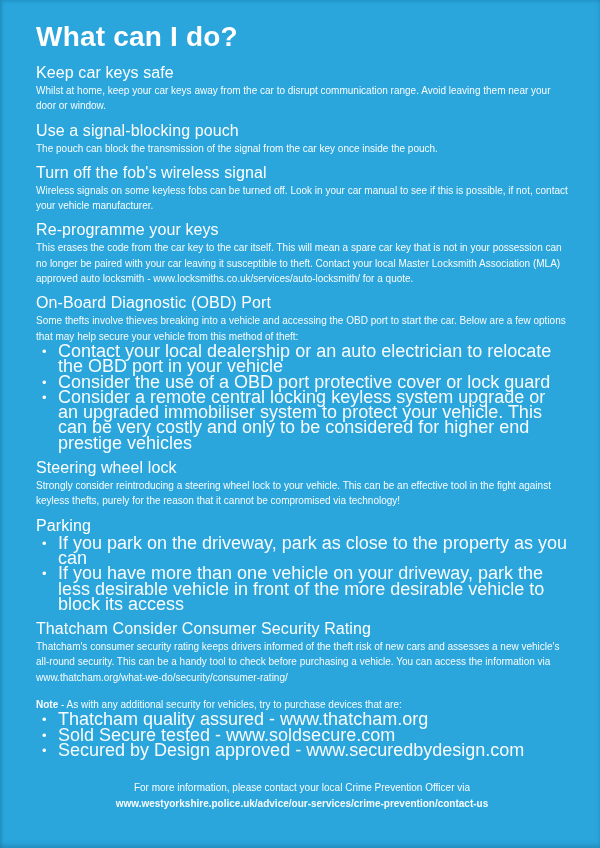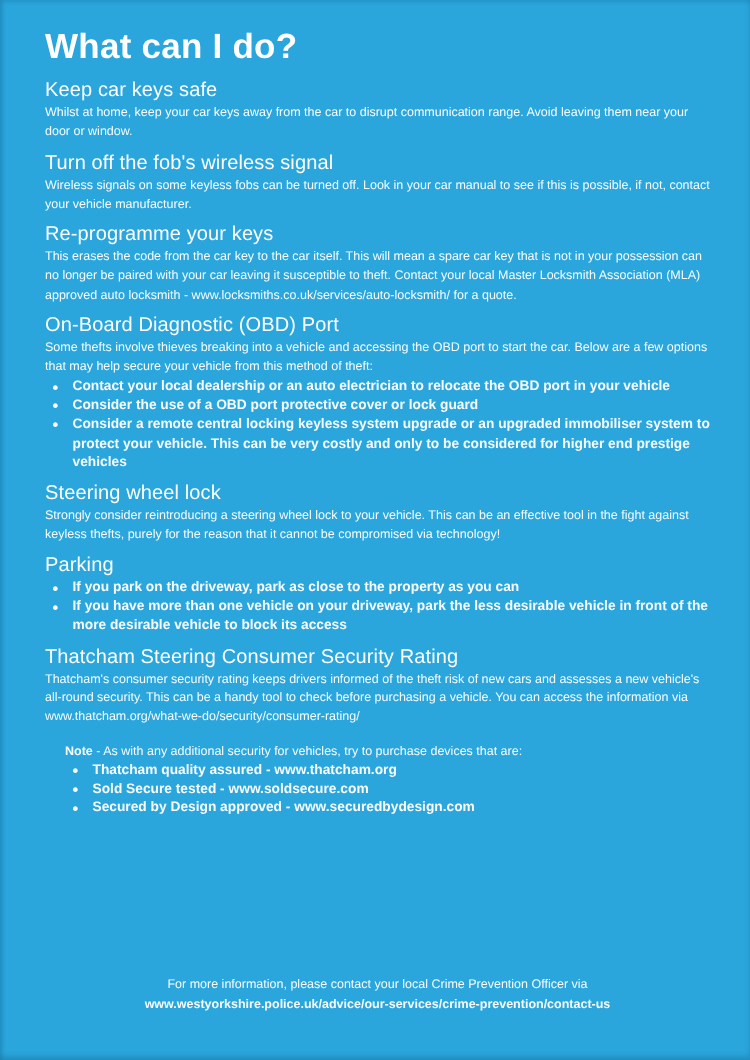--- a/index.html
+++ b/index.html
@@ -40,33 +40,32 @@
     color: rgba(255,255,255,.97);
   }
   ul {
     margin: 0;
     padding: 0;
     list-style: none;
   }
   li {
     position: relative;
     padding-left: 22px;
-    font-size: 11px;
+    font-size: 18px;
     line-height: 15.3px;
     color: rgba(255,255,255,.97);
-    font-weight: bold;
   }
   li::before {
     content: "\2022";
     position: absolute;
     left: 6px;
     top: 0;
     font-size: 13px;
   }
-  .note { margin-top: 12px; margin-left: 16px; }
+  .note { margin-top: 12px; }
   .note strong { font-weight: bold; }
   .footer {
     margin-top: auto;
     padding-bottom: 36px;
     text-align: center;
   }
   .footer p { line-height: 16px; }
   .footer .footer-url { font-weight: bold; }
 </style>
 </head>
@@ -74,20 +73,24 @@
 
 <main class="page" style="background-color: rgb(42, 166, 221); color: rgb(255, 255, 255);">
 
   <h1>What can I do?</h1>
 
   <section>
     <h2>Keep car keys safe</h2>
     <p>Whilst at home, keep your car keys away from the car to disrupt communication range. Avoid leaving them near your door or window.</p>
   </section>
 
+  <section>
+    <h2>Use a signal-blocking pouch</h2>
+    <p>The pouch can block the transmission of the signal from the car key once inside the pouch.</p>
+  </section>
 
   <section>
     <h2>Turn off the fob's wireless signal</h2>
     <p>Wireless signals on some keyless fobs can be turned off. Look in your car manual to see if this is possible, if not, contact your vehicle manufacturer.</p>
   </section>
 
   <section>
     <h2>Re-programme your keys</h2>
     <p>This erases the code from the car key to the car itself. This will mean a spare car key that is not in your possession can no longer be paired with your car leaving it susceptible to theft. Contact your local Master Locksmith Association (MLA) approved auto locksmith - www.locksmiths.co.uk/services/auto-locksmith/ for a quote.</p>
   </section>
@@ -109,21 +112,21 @@
 
   <section>
     <h2>Parking</h2>
     <ul>
       <li>If you park on the driveway, park as close to the property as you can</li>
       <li>If you have more than one vehicle on your driveway, park the less desirable vehicle in front of the more desirable vehicle to block its access</li>
     </ul>
   </section>
 
   <section>
-    <h2>Thatcham Steering Consumer Security Rating</h2>
+    <h2>Thatcham Consider Consumer Security Rating</h2>
     <p>Thatcham's consumer security rating keeps drivers informed of the theft risk of new cars and assesses a new vehicle's all-round security. This can be a handy tool to check before purchasing a vehicle. You can access the information via www.thatcham.org/what-we-do/security/consumer-rating/</p>
   </section>
 
   <section class="note">
     <p><strong>Note</strong><span> - As with any additional security for vehicles, try to purchase devices that are:</span></p>
     <ul>
       <li>Thatcham quality assured - www.thatcham.org</li>
       <li>Sold Secure tested - www.soldsecure.com</li>
       <li>Secured by Design approved - www.securedbydesign.com</li>
     </ul>

